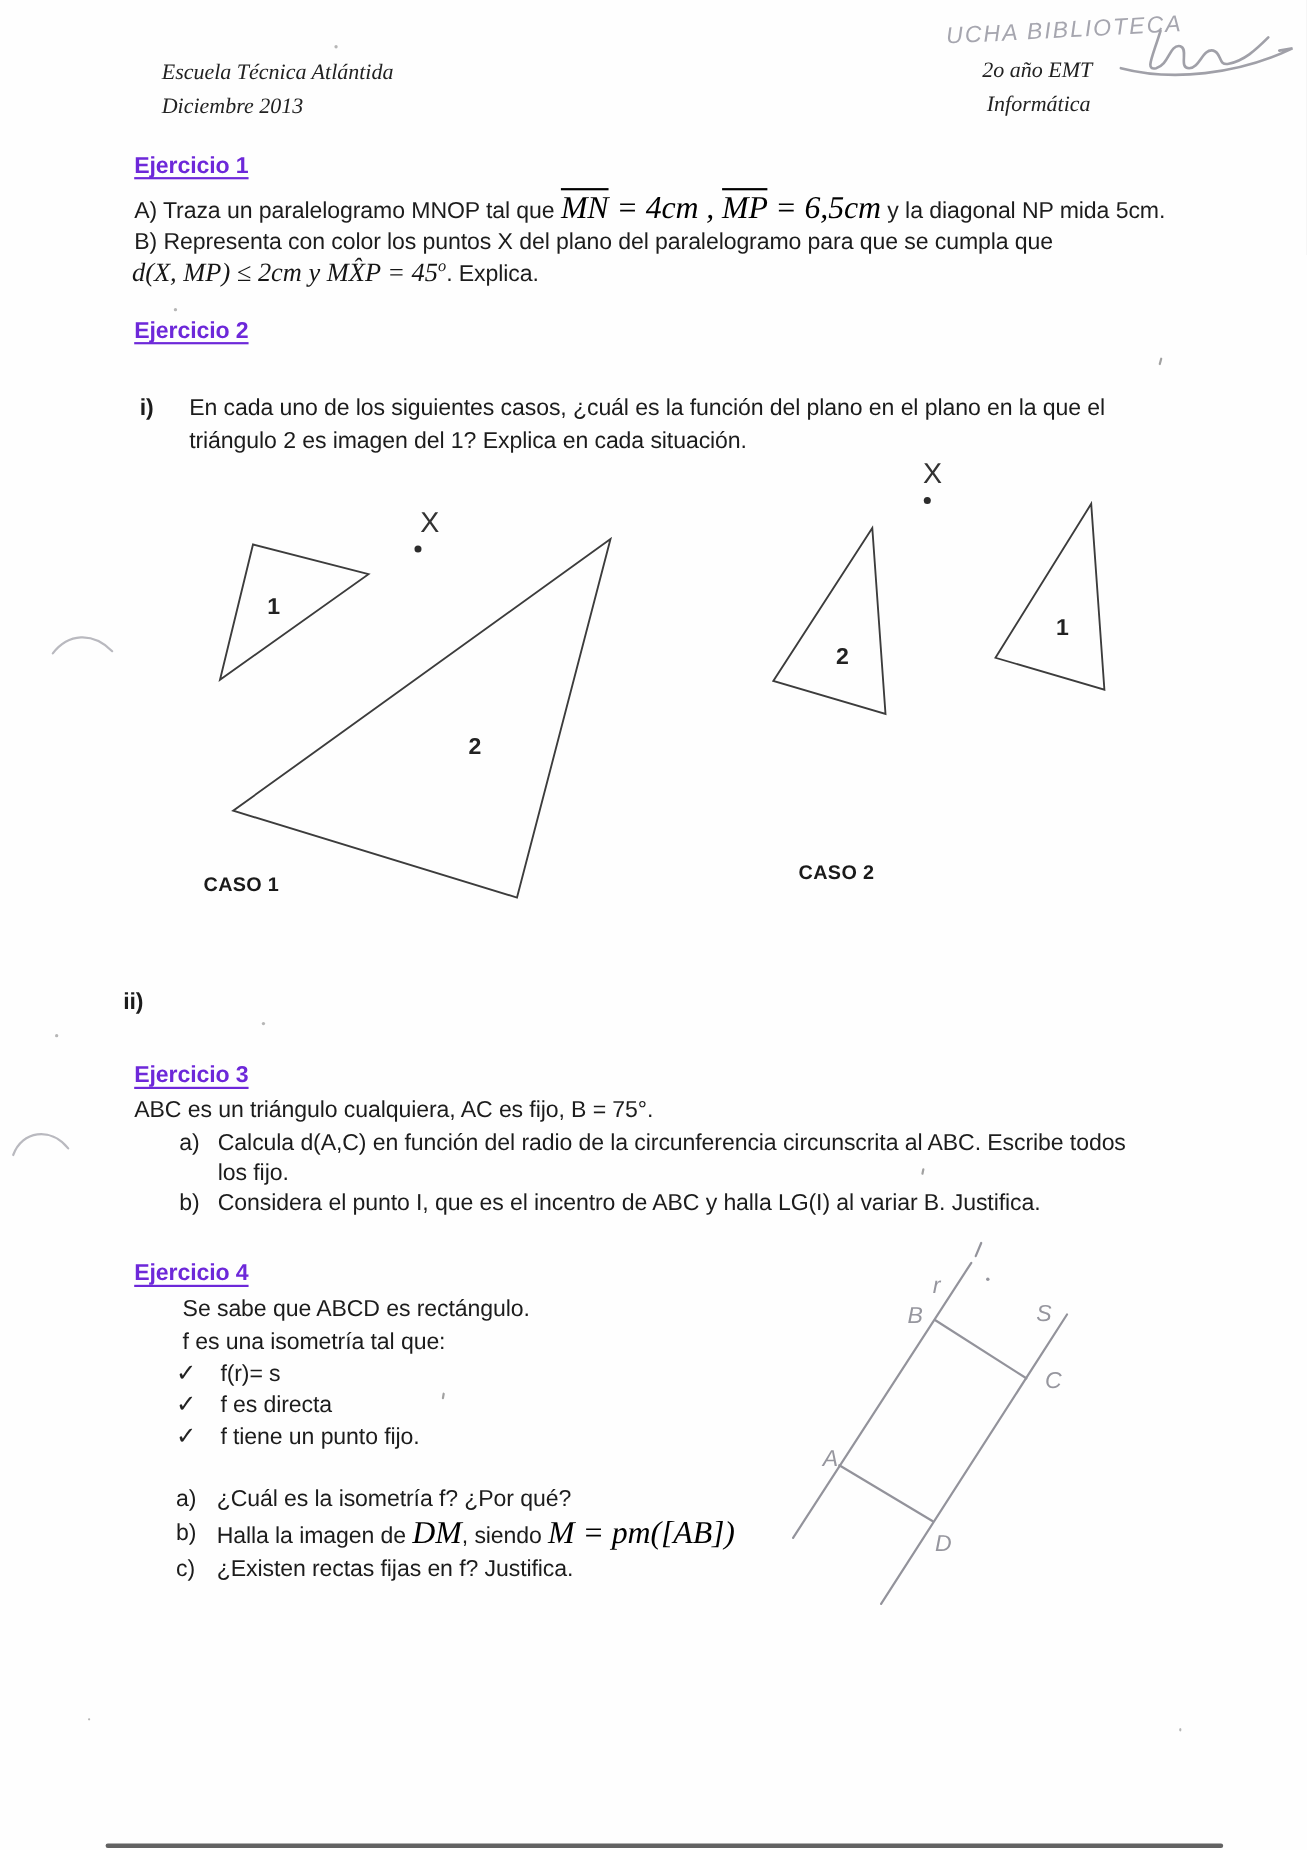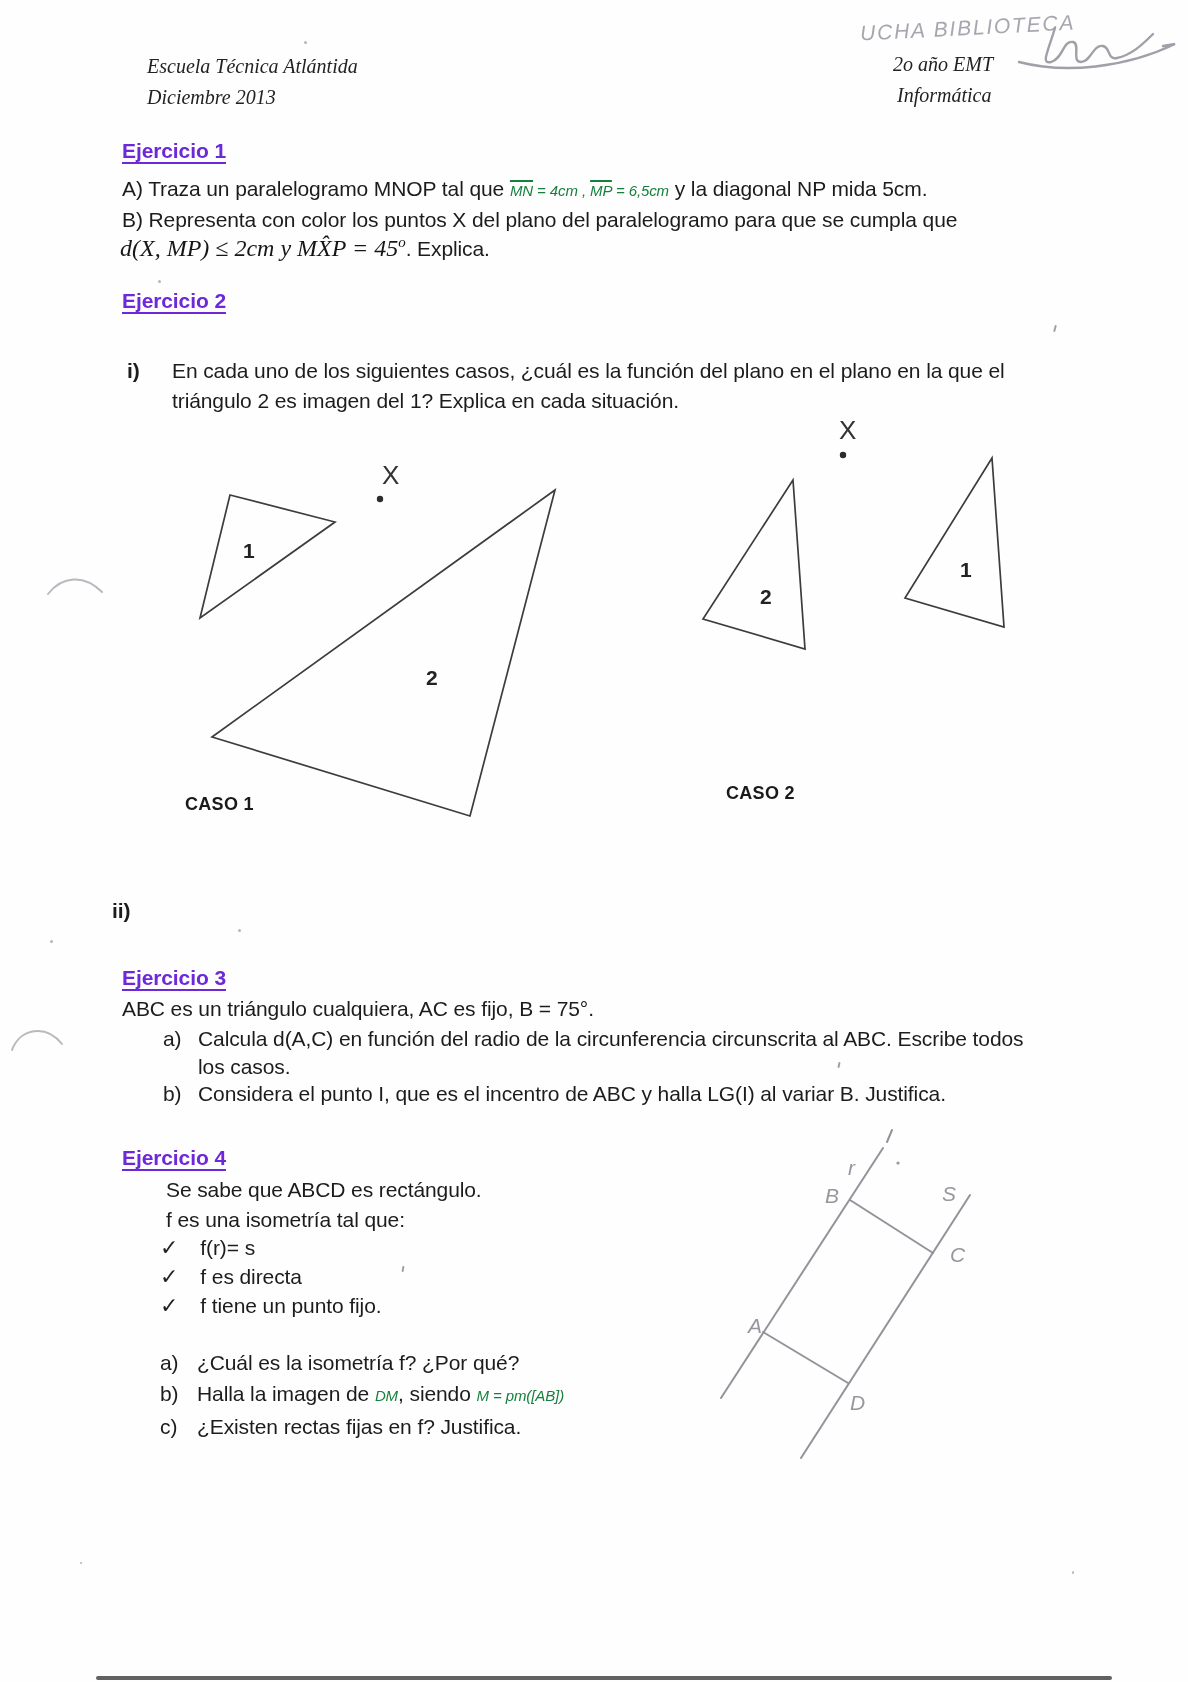--- a/index.html
+++ b/index.html
@@ -7,21 +7,21 @@
         font-family:"Liberation Sans",sans-serif;}
   .abs{position:absolute;}
   .ln{font-family:"Liberation Sans",sans-serif;color:#1c1c1c;font-size:21px;line-height:26px;
       letter-spacing:-0.1px;white-space:nowrap;}
   .bold{font-weight:700;}
   .head{font-weight:700;color:#6d28d9;text-decoration:underline;text-underline-offset:4px;
         text-decoration-thickness:2px;}
   .serif-it{font-family:"Liberation Serif",serif;font-style:italic;color:#222;}
   .hdr-left{font-size:20px;margin-left:25px;}
   .hdr-title{font-size:25px;font-weight:700;letter-spacing:0.2px;}
-  .mathseg{font-family:Liberation Sans, sans-serif;font-style:italic;font-size:15px;color:#15803d;}
+  .mathseg{font-family:Liberation Serif, serif;font-style:italic;font-size:29px;color:#000000;}
   .ovl{text-decoration:overline;text-decoration-thickness:1.5px;}
   .mathline{font-family:"Liberation Serif",serif;font-style:italic;font-size:24px;color:#161616;
             white-space:nowrap;}
   .supo{vertical-align:super;font-size:0.62em;}
   .caso{font-weight:700;font-size:18px;color:#1a1a1a;letter-spacing:0.3px;}
   .stamp{font-size:21px;font-style:italic;color:#a6a6af;letter-spacing:1.8px;
          transform:rotate(-3deg);white-space:nowrap;}
   .check{color:#232323;font-size:22px;}
   .speck{position:absolute;background:#8f8f8f;opacity:0.65;border-radius:50%;}
   .tick{position:absolute;background:#8a8a8a;opacity:0.8;border-radius:1px;}
@@ -85,21 +85,21 @@
     <text class="fignum" x="280" y="187">1</text>
   </svg>
   <div class="abs caso" style="left:726px;top:783px">CASO 2</div>
 
   <div class="abs ln bold" style="left:112px;top:898px">ii)</div>
 
   <div class="abs ln head" style="left:122px;top:965px">Ejercicio 3</div>
   <div class="abs ln" style="left:122px;top:996px">ABC es un triángulo cualquiera, AC es fijo, B = 75°.</div>
   <div class="abs ln" style="left:163px;top:1026px">a)</div>
   <div class="abs ln" style="left:198px;top:1026px">Calcula d(A,C) en función del radio de la circunferencia circunscrita al ABC. Escribe todos</div>
-  <div class="abs ln" style="left:198px;top:1054px">los casos.</div>
+  <div class="abs ln" style="left:198px;top:1054px">los fijo.</div>
   <div class="abs ln" style="left:163px;top:1081px">b)</div>
   <div class="abs ln" style="left:198px;top:1081px">Considera el punto I, que es el incentro de ABC y halla  LG(I) al variar B.   Justifica.</div>
 
   <div class="abs ln head" style="left:122px;top:1145px">Ejercicio 4</div>
   <div class="abs ln" style="left:166px;top:1177px">Se sabe que ABCD es rectángulo.</div>
   <div class="abs ln" style="left:166px;top:1207px">f es una isometría tal que:</div>
 
   <div class="abs ln" style="left:160px;top:1235px"><span class="check">✓</span><span style="display:inline-block;width:22px"></span><span>f(r)= s</span></div>
   <div class="abs ln" style="left:160px;top:1264px"><span class="check">✓</span><span style="display:inline-block;width:22px"></span><span>f es directa</span></div>
   <div class="abs ln" style="left:160px;top:1293px"><span class="check">✓</span><span style="display:inline-block;width:22px"></span><span>f tiene un punto fijo.</span></div>

